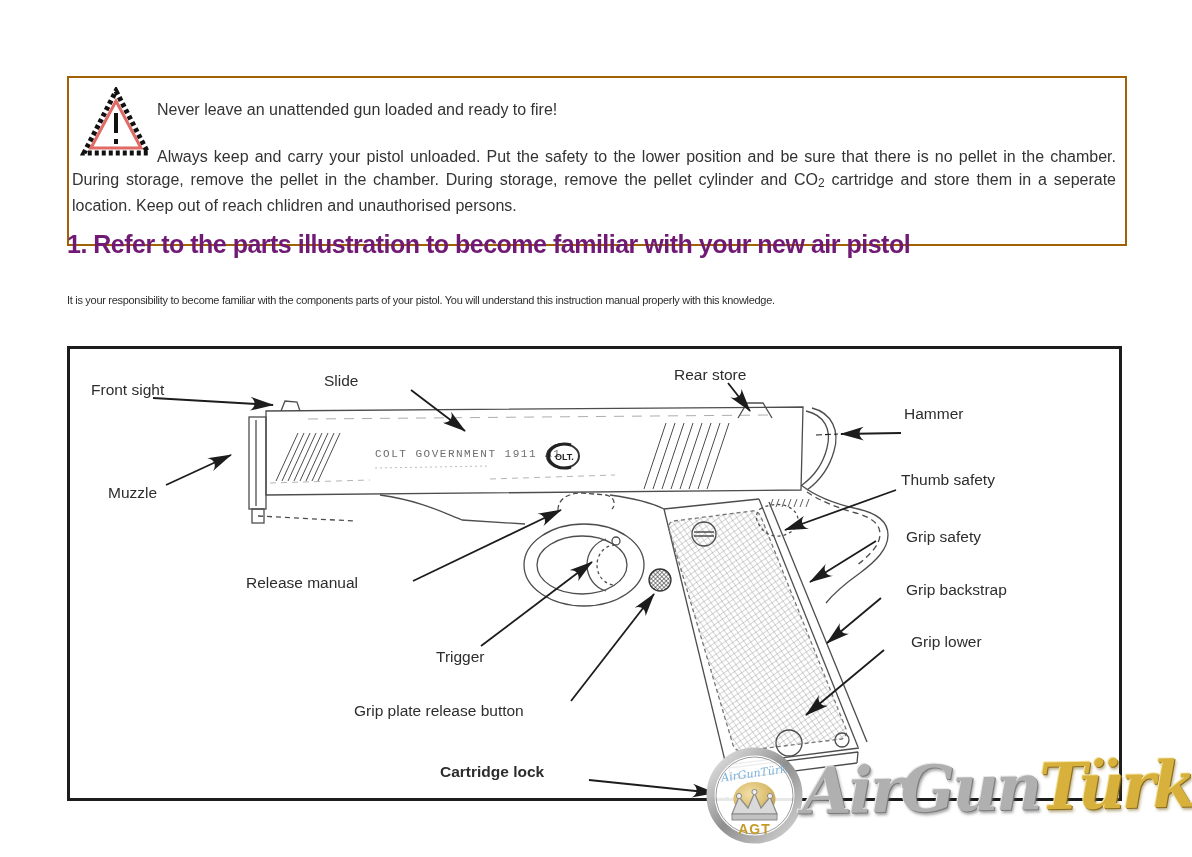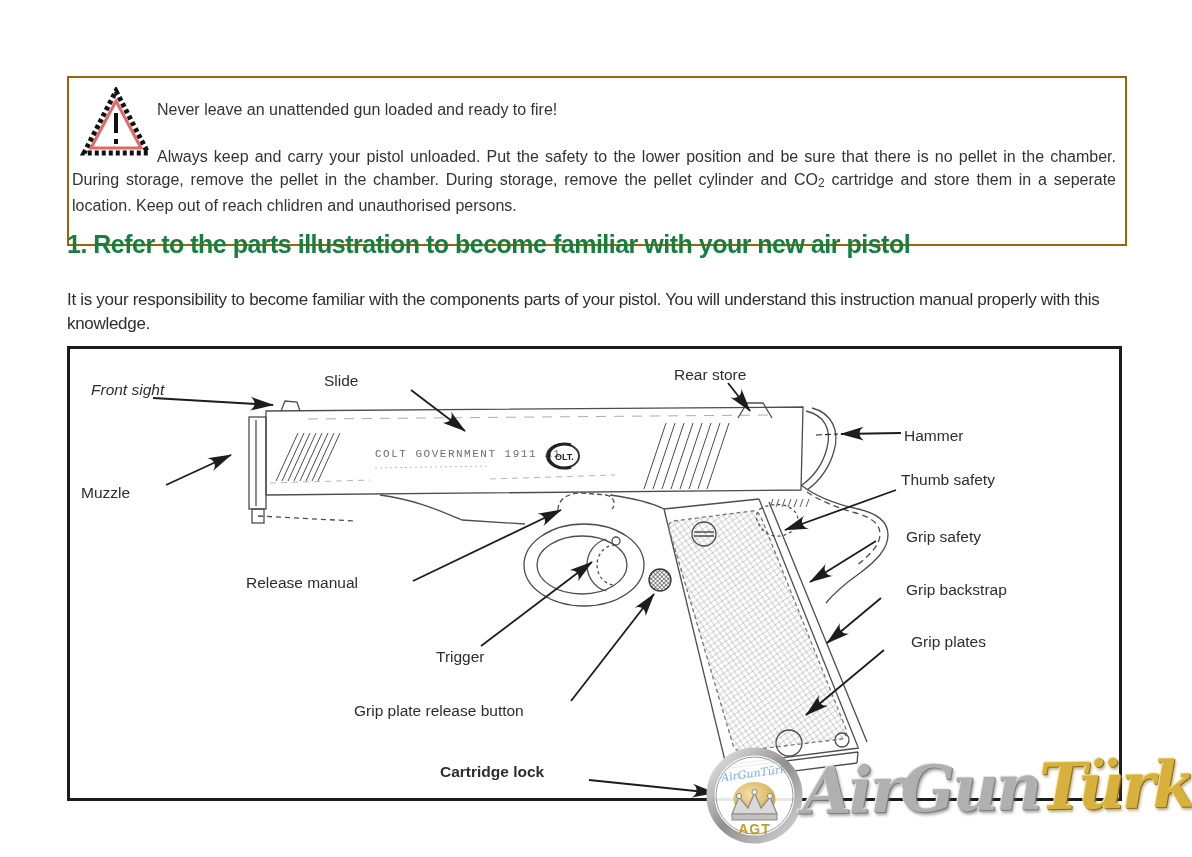--- a/index.html
+++ b/index.html
@@ -11,24 +11,24 @@
   .warning-box { position:absolute; left:67px; top:56px; width:1060px; height:170px;
                  border:2px solid #a16207; padding:7px 9px 6px 3px;margin-top:20px; }
   .warn-icon { float:left; width:72px; height:72px; margin:2px 5px 0 8px; }
   .warning-box p { font-size:16px; line-height:23.5px; text-align:justify; color:#333; }
   .warning-box .p1 { margin-top:13px; }
   .warning-box .p2 { margin-top:23px; }
   .warning-box sub { font-size:12px; vertical-align:baseline; position:relative; top:2px; }
 
   
   .section-heading { position:absolute; left:67px; top:230px; width:1100px;
-                     font-size:25px; font-weight:bold; color:#15803d; letter-spacing:-0.5px;
+                     font-size:25px; font-weight:bold; color:#701a75; letter-spacing:-0.5px;
                      white-space:nowrap; }
   .intro { position:absolute; left:67px; top:288px; width:1040px;
-           font-size:17px; line-height:24px; letter-spacing:-0.3px; color:#2e2e2e; }
+           font-size:11px; line-height:24px; letter-spacing:-0.3px; color:#2e2e2e; }
 
   
   .diagram-box { position:absolute; left:67px; top:346px; width:1055px; height:455px;
                  border:3px solid #1c1c1c; background:#fff; }
   .art { position:absolute; left:0; top:0; width:100%; height:100%; }
   .plabel { position:absolute; font-size:15.5px; color:#2d2d2d; white-space:nowrap; }
 
   
   .watermark { position:absolute; left:0; top:0; width:1192px; height:857px;
                pointer-events:none; z-index:5; }
@@ -153,30 +153,30 @@
         <line x1="343" y1="232" x2="491" y2="161" marker-end="url(#ah)"></line>
         <line x1="806" y1="192" x2="740" y2="233" marker-end="url(#ah)"></line>
         <line x1="811" y1="249" x2="757" y2="294" marker-end="url(#ah)"></line>
         <line x1="814" y1="301" x2="736" y2="366" marker-end="url(#ah)"></line>
         <line x1="411" y1="297" x2="522" y2="213" marker-end="url(#ah)"></line>
         <line x1="501" y1="352" x2="584" y2="245" marker-end="url(#ah)"></line>
         <line x1="519" y1="431" x2="645" y2="444" marker-end="url(#ah)"></line>
       </g>
     </svg>
 
-    <div class="plabel" style="left:21px;  top:32px;font-style:italic;">Front sight</div>
+    <div class="plabel" style="left:21px;  top:32px;">Front sight</div>
     <div class="plabel" style="left:254px; top:23px;">Slide</div>
     <div class="plabel" style="left:604px; top:17px;">Rear store</div>
-    <div class="plabel" style="left:834px; top:78px;">Hammer</div>
-    <div class="plabel" style="left:11px;  top:135px;text-align:right;">Muzzle</div>
+    <div class="plabel" style="left:834px; top:56px;">Hammer</div>
+    <div class="plabel" style="left:38px;  top:135px;text-align:right;">Muzzle</div>
     <div class="plabel" style="left:831px; top:122px;">Thumb safety</div>
     <div class="plabel" style="left:176px; top:225px;">Release manual</div>
     <div class="plabel" style="left:836px; top:179px;text-align:right;">Grip safety</div>
     <div class="plabel" style="left:836px; top:232px;">Grip backstrap</div>
-    <div class="plabel" style="left:841px; top:284px;">Grip plates</div>
+    <div class="plabel" style="left:841px; top:284px;">Grip lower</div>
     <div class="plabel" style="left:366px; top:299px;">Trigger</div>
     <div class="plabel" style="left:284px; top:353px;">Grip plate release button</div>
     <div class="plabel" style="left:370px; top:414px;font-weight:bold;">Cartridge lock</div>
   </div>
 
   <div class="watermark">
     <svg class="wm-logo" viewBox="0 0 97 97">
       <defs>
         <linearGradient id="ring" x1="0" y1="0" x2="1" y2="1">
           <stop offset="0" stop-color="#e9e9e9"></stop>

